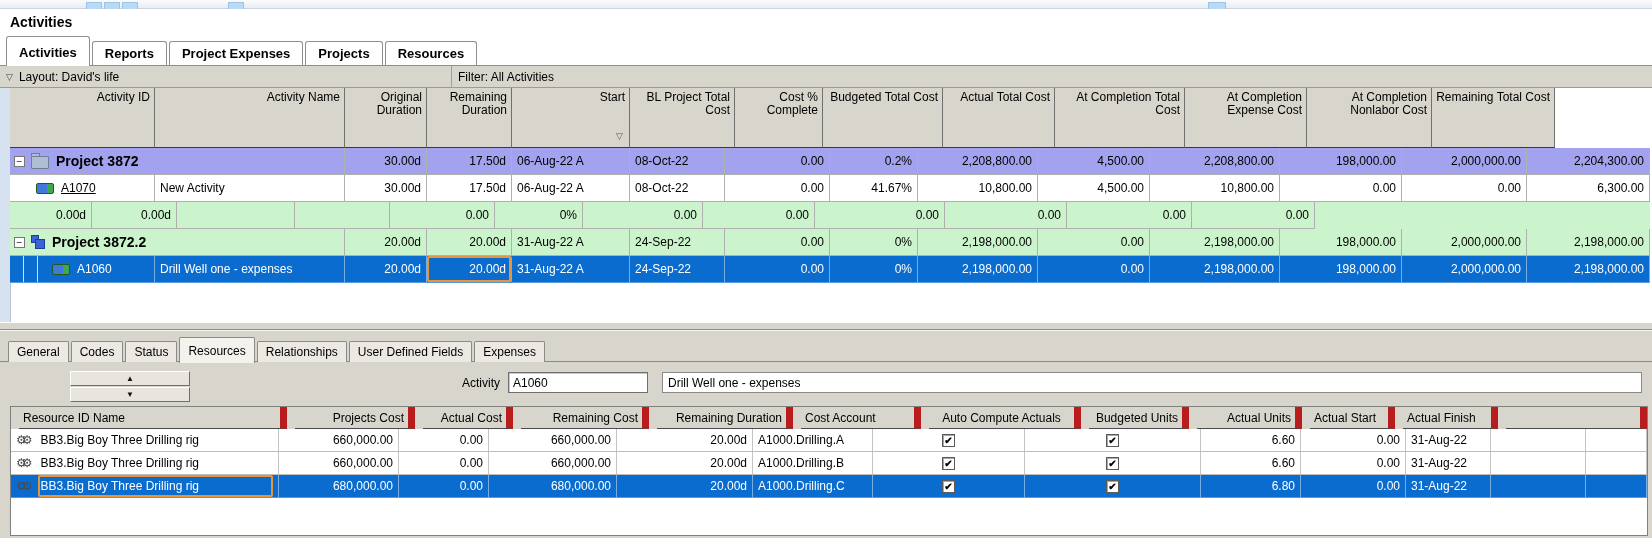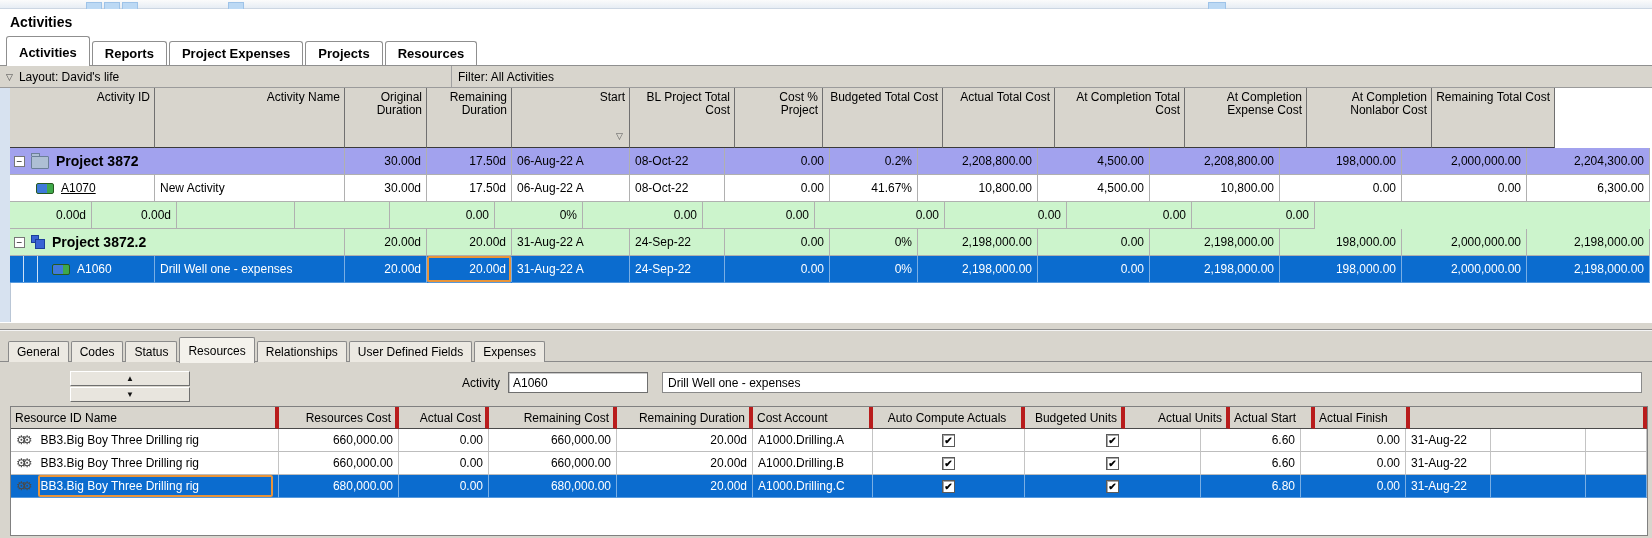--- a/index.html
+++ b/index.html
@@ -75,22 +75,22 @@
     font-size:8px;color:#111;box-sizing:border-box;}
   .act-label{position:absolute;left:400px;top:45px;width:100px;text-align:right;font-size:12px;}
   .act-id{position:absolute;left:508px;top:41px;width:140px;height:21px;background:#fff;
     border:1px solid #6f6f6f;box-shadow:inset 1px 1px 0 #c9c9c9;font-size:12px;padding:2px 4px;
     box-sizing:border-box;font-family:"Liberation Sans",sans-serif;}
   .act-name{position:absolute;left:662px;top:41px;width:980px;height:21px;background:#fff;
     border:1px solid #8a8a8a;font-size:12px;padding:3px 5px;box-sizing:border-box;white-space:nowrap;overflow:hidden;}
   
   .res-grid{position:absolute;left:10px;top:75px;right:4px;bottom:2px;background:#fff;border:1px solid #808080;overflow:hidden;}
   #res-header{display:flex;height:22px;background:#d8d5cd;}
-  .r-hcell{box-sizing:border-box;border-right:4px solid #b91c1c;border-bottom:1px solid #4a4a4a;
-    font-size:12px;padding:4px 4px 0;white-space:nowrap;overflow:hidden;}
+  .r-hcell{box-sizing:border-box;border-right:7px solid #b91c1c;border-bottom:1px solid #4a4a4a;
+    font-size:12px;padding:4px 4px 0;white-space:nowrap;overflow:hidden;margin-left:8px;}
   .r-hcell.right{text-align:right;}
   .r-hcell.center{text-align:center;}
   .r-row{display:flex;height:23px;}
   .r-cell{box-sizing:border-box;border-right:1px solid #c4c4c4;border-bottom:1px solid #bdbdbd;
     font-size:12px;display:flex;align-items:center;padding:0 5px;white-space:nowrap;overflow:hidden;}
   .r-cell.right{justify-content:flex-end;}
   .r-cell.center{justify-content:center;}
   .r-row.rsel{color:#fff;}
   .r-row.rsel .r-cell{border-right-color:rgba(255,255,255,.45);border-bottom-color:rgba(255,255,255,.3);}
   .rname{flex:1;height:100%;display:flex;align-items:center;padding:0 3px;box-sizing:border-box;}
@@ -131,21 +131,21 @@
 
 <div class="main-grid">
   <div class="left-gutter"></div>
   <div class="m-header" id="main-header">
       <div class="h-cell" style="width: 145px;"><span>Activity ID</span></div>
       <div class="h-cell" style="width: 190px;"><span>Activity Name</span></div>
       <div class="h-cell right" style="width: 82px;"><span>Original Duration</span></div>
       <div class="h-cell right" style="width: 85px;"><span>Remaining Duration</span></div>
       <div class="h-cell" style="width: 118px;"><span>Start</span><span class="sort-tri">▽</span></div>
       <div class="h-cell right" style="width: 105px;"><span>BL Project Total Cost</span></div>
-      <div class="h-cell right" style="width: 88px;"><span>Cost % Project</span></div>
+      <div class="h-cell right" style="width: 88px;"><span>Cost % Complete</span></div>
       <div class="h-cell right" style="width: 120px;"><span>Budgeted Total Cost</span></div>
       <div class="h-cell right" style="width: 112px;"><span>Actual Total Cost</span></div>
       <div class="h-cell right" style="width: 130px;"><span>At Completion Total Cost</span></div>
       <div class="h-cell right" style="width: 122px;"><span>At Completion Expense Cost</span></div>
       <div class="h-cell right" style="width: 125px;"><span>At Completion Nonlabor Cost</span></div>
       <div class="h-cell right" style="width: 123px;"><span>Remaining Total Cost</span></div>
     </div>
   <div id="main-rows">
       <div class="t-row" style="background: rgb(162, 162, 238);">
         <div class="t-cell" style="width: 335px; padding-left: 4px;">
@@ -260,21 +260,21 @@
   </div>
   <div class="spin-btn" style="top:56px;">
     <span>▼</span>
   </div>
   <div class="act-label">Activity</div>
   <input class="act-id" value="A1060" style="">
   <div class="act-name">Drill Well one - expenses</div>
   <div class="res-grid">
     <div id="res-header">
         <div class="r-hcell left" style="width: 268px;">Resource ID Name</div>
-        <div class="r-hcell right" style="width: 120px;">Resources Cost</div>
+        <div class="r-hcell right" style="width: 120px;">Projects Cost</div>
         <div class="r-hcell right" style="width: 90px;">Actual Cost</div>
         <div class="r-hcell right" style="width: 128px;">Remaining Cost</div>
         <div class="r-hcell right" style="width: 136px;">Remaining Duration</div>
         <div class="r-hcell left" style="width: 120px;">Cost Account</div>
         <div class="r-hcell center" style="width: 152px;">Auto Compute Actuals</div>
         <div class="r-hcell right" style="width: 100px;">Budgeted Units</div>
         <div class="r-hcell right" style="width: 105px;">Actual Units</div>
         <div class="r-hcell left" style="width: 85px;">Actual Start</div>
         <div class="r-hcell left" style="width: 95px;">Actual Finish</div>
         <div class="r-hcell left" style="width: 65px; flex: 1 1 0%;"></div>

